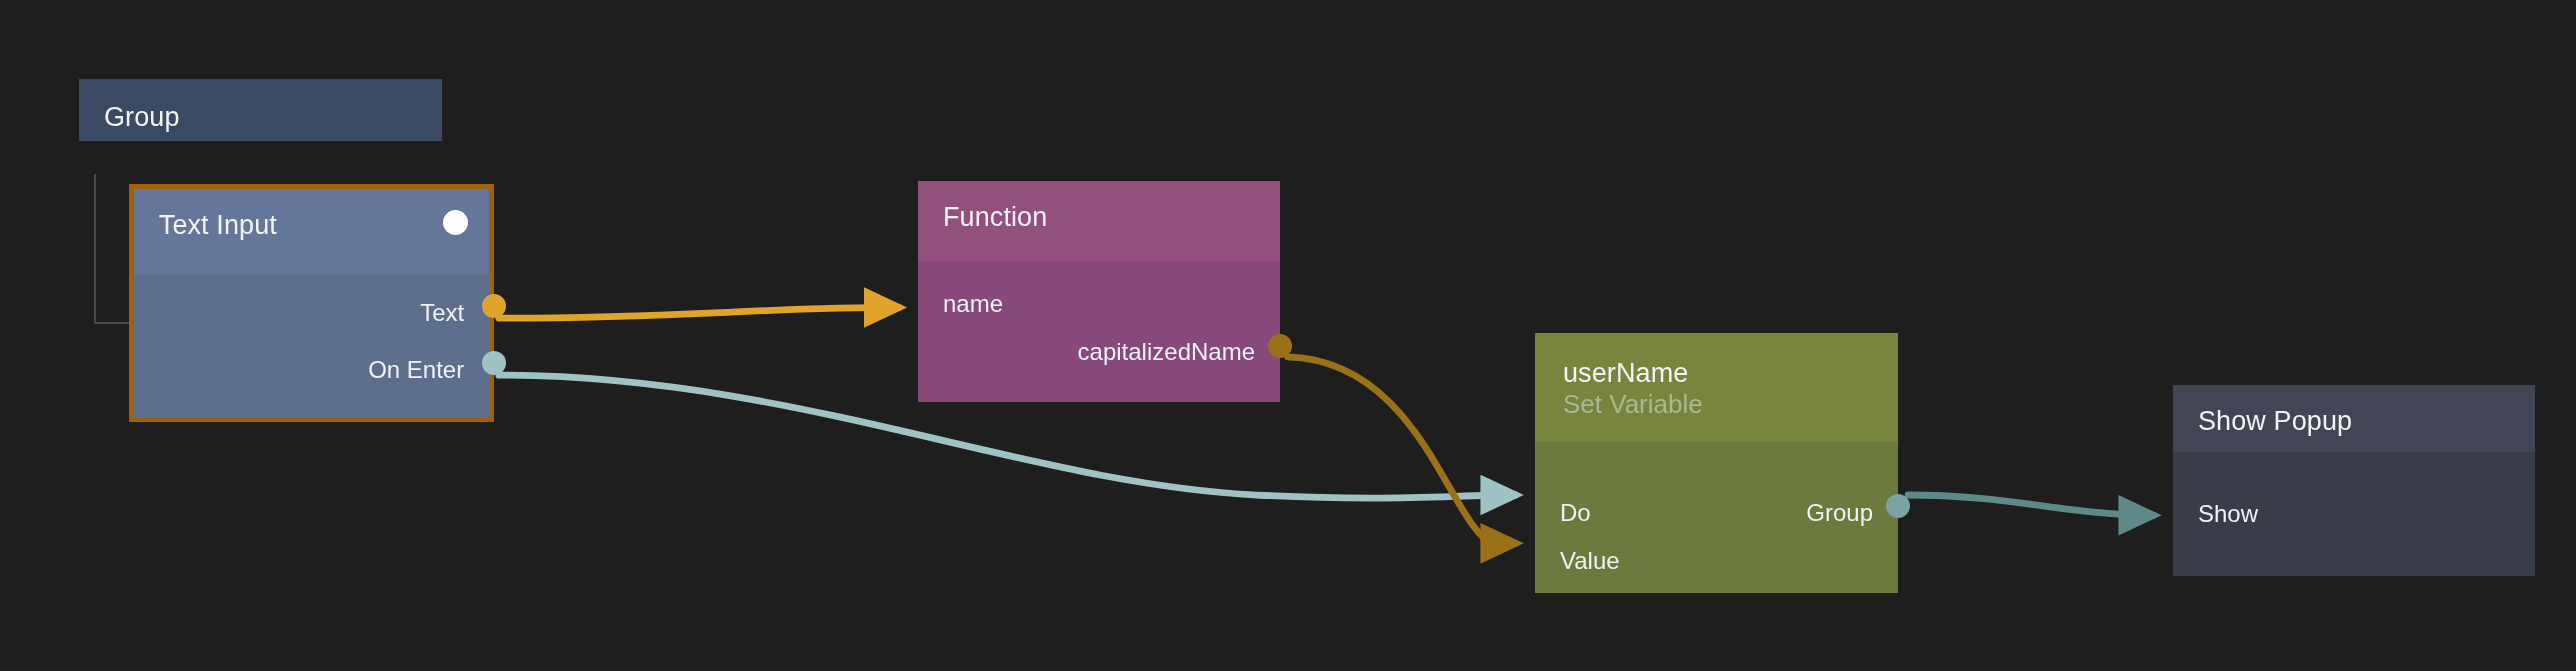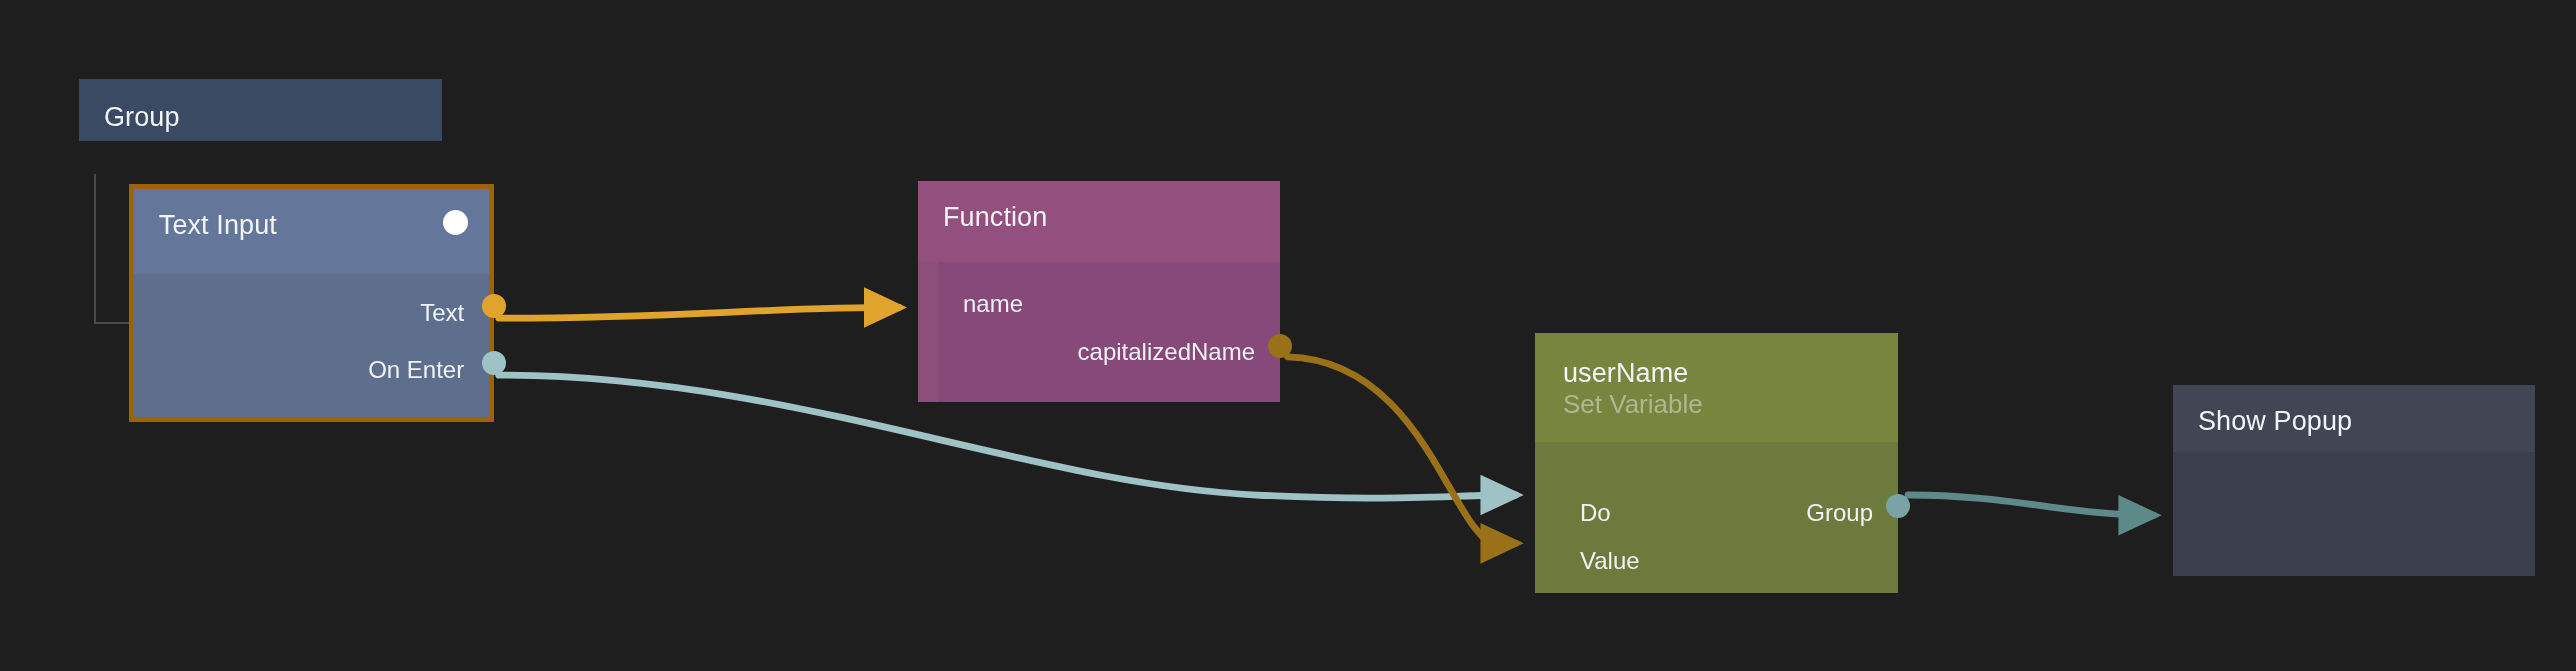--- a/index.html
+++ b/index.html
@@ -34,21 +34,20 @@
     box-sizing: border-box;
     overflow: visible;
   }
   .node-header {
     box-sizing: border-box;
     padding: 21px 25px 0 25px;
   }
   .node-body {
     box-sizing: border-box;
     position: relative;
-    margin-left: 20px;
   }
   .node-title {
     font-size: 27px;
     color: #f2f4f7;
     line-height: 1.15;
     letter-spacing: 0.1px;
     white-space: nowrap;
   }
   .node-subtitle {
     font-size: 26px;
@@ -261,16 +260,19 @@
       <div class="port-dot" style="right:-11.6px; top:52px; width:24px; height:24px; background:#79a3a4;"></div>
 
       <div class="port-row left" style="top: 107px;">Value</div>
     </div>
   </div>
 
   <div class="node" id="node-showpopup">
     <div class="node-header">
       <div class="node-title">Show Popup</div>
     </div>
+    <div class="node-body">
+      <div class="port-row left" style="top: 50px;">Show</div>
+    </div>
   </div>
 
 </div>
 
 
 </body></html>

